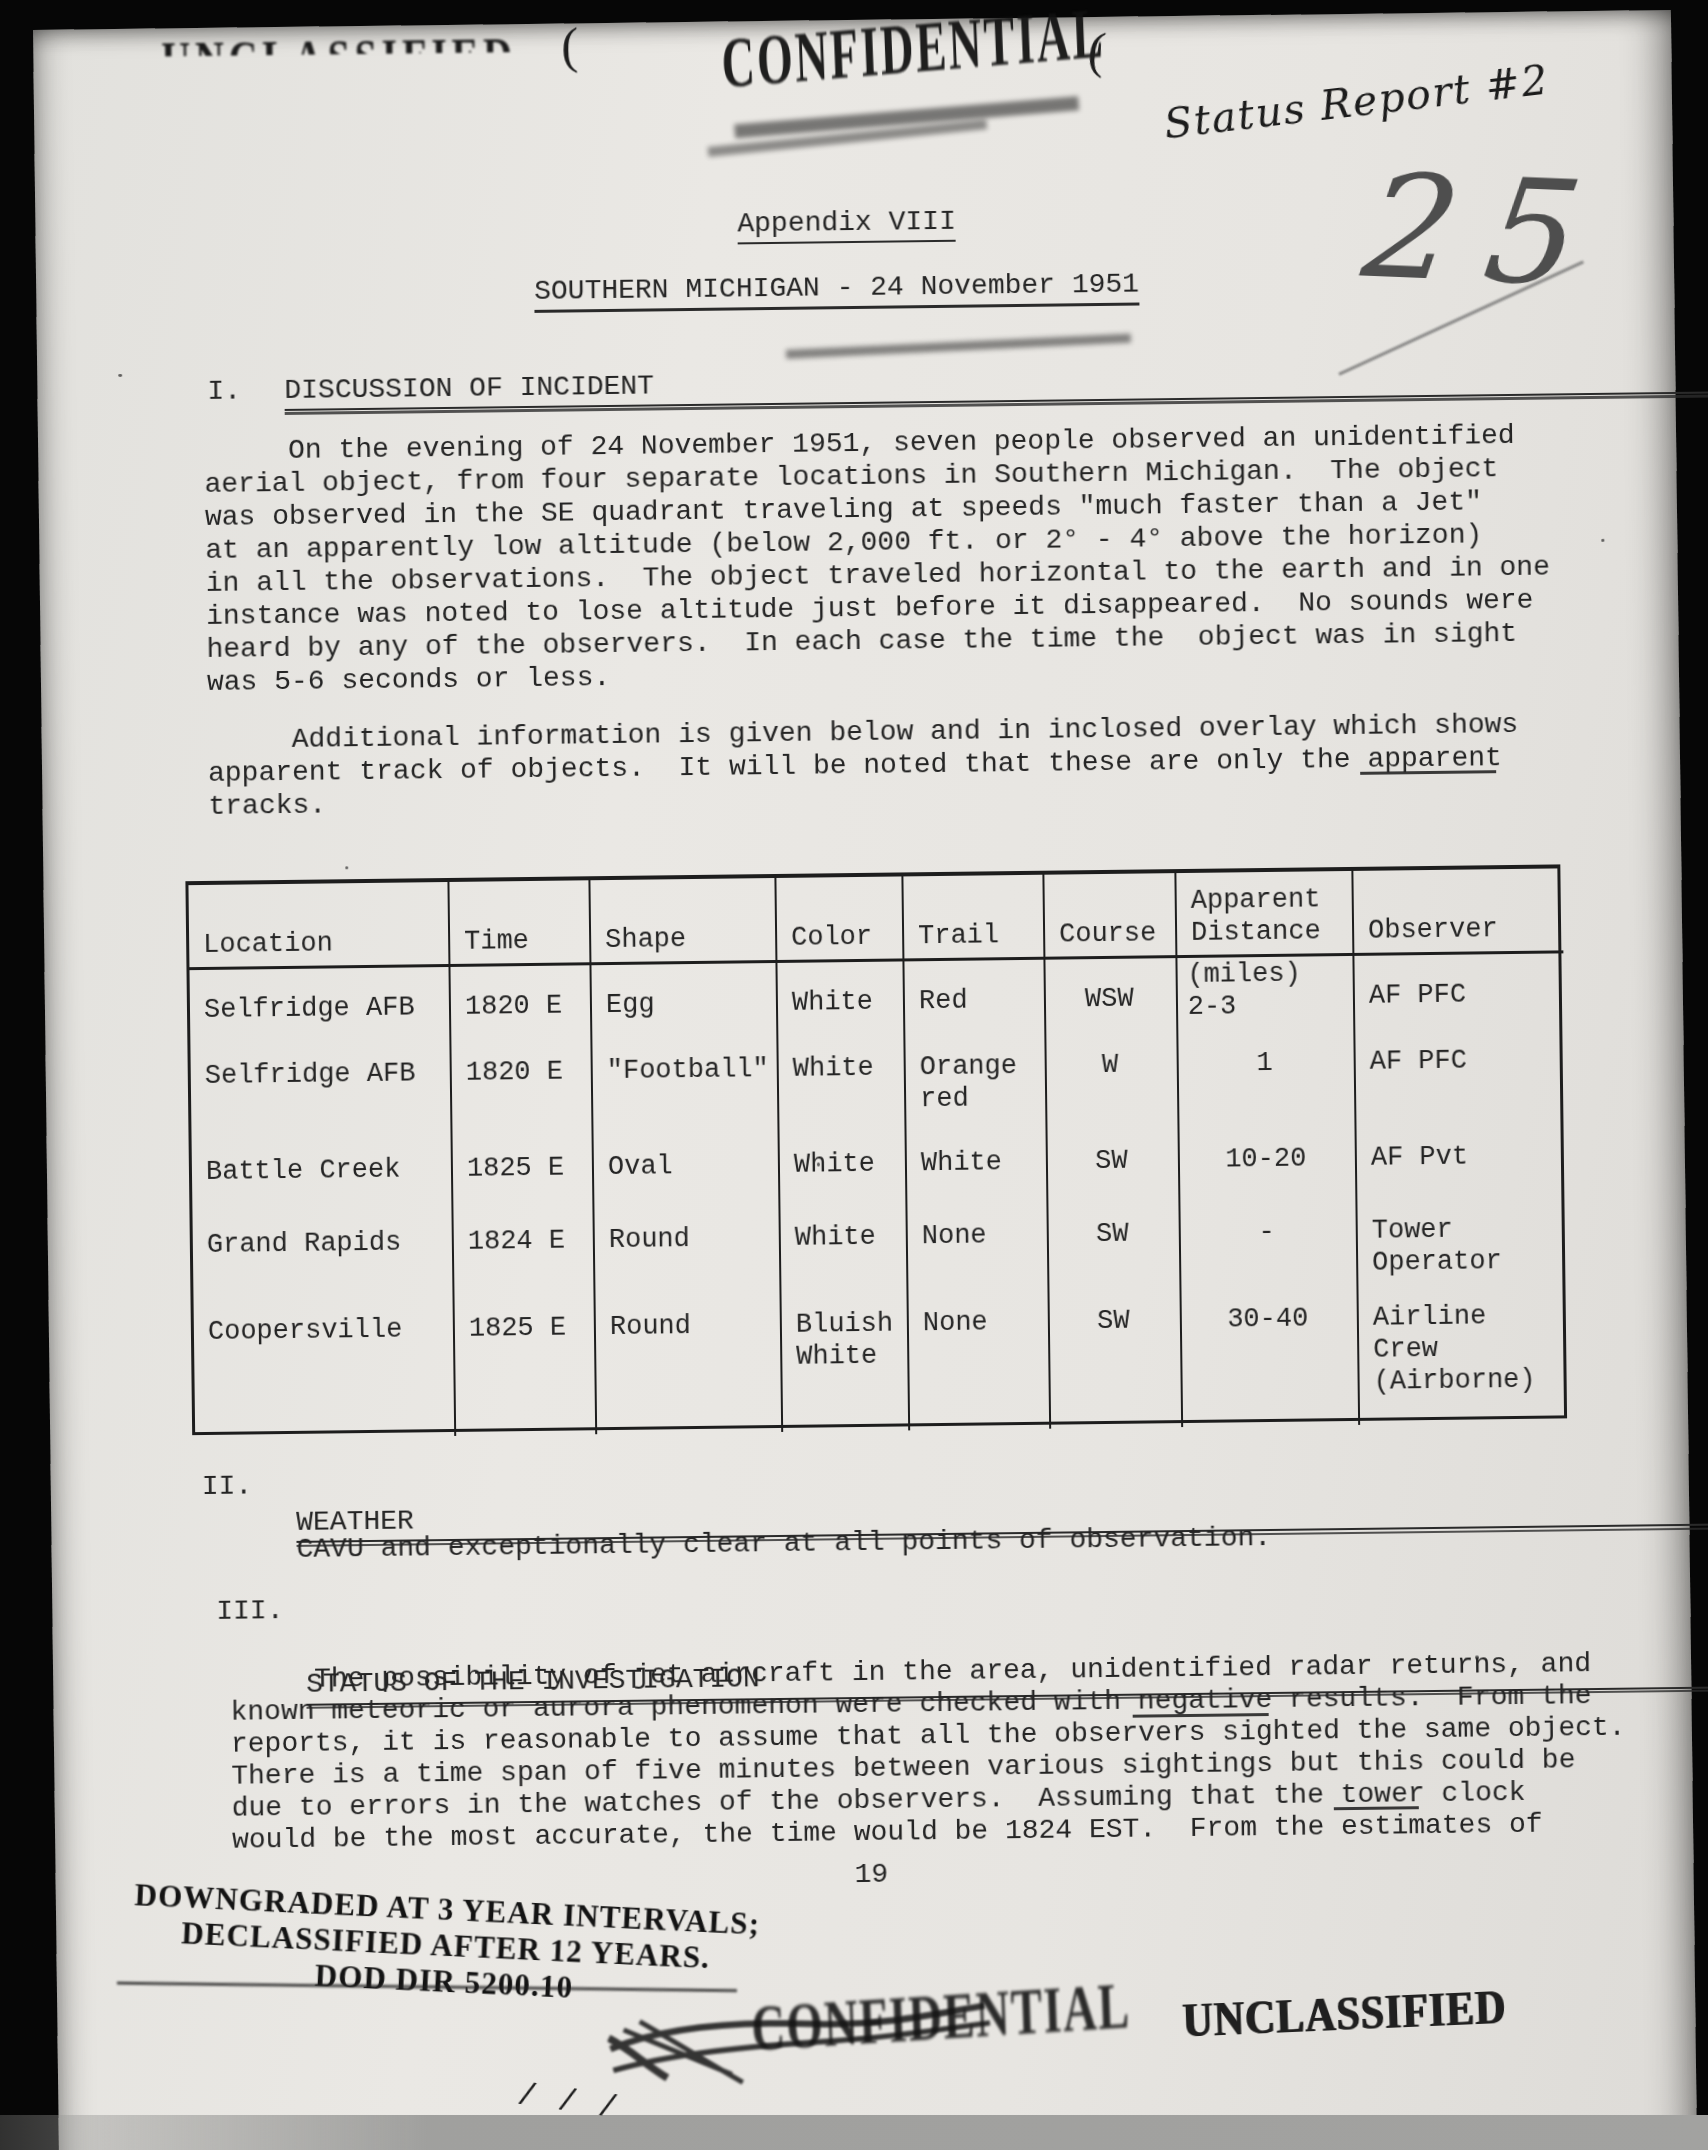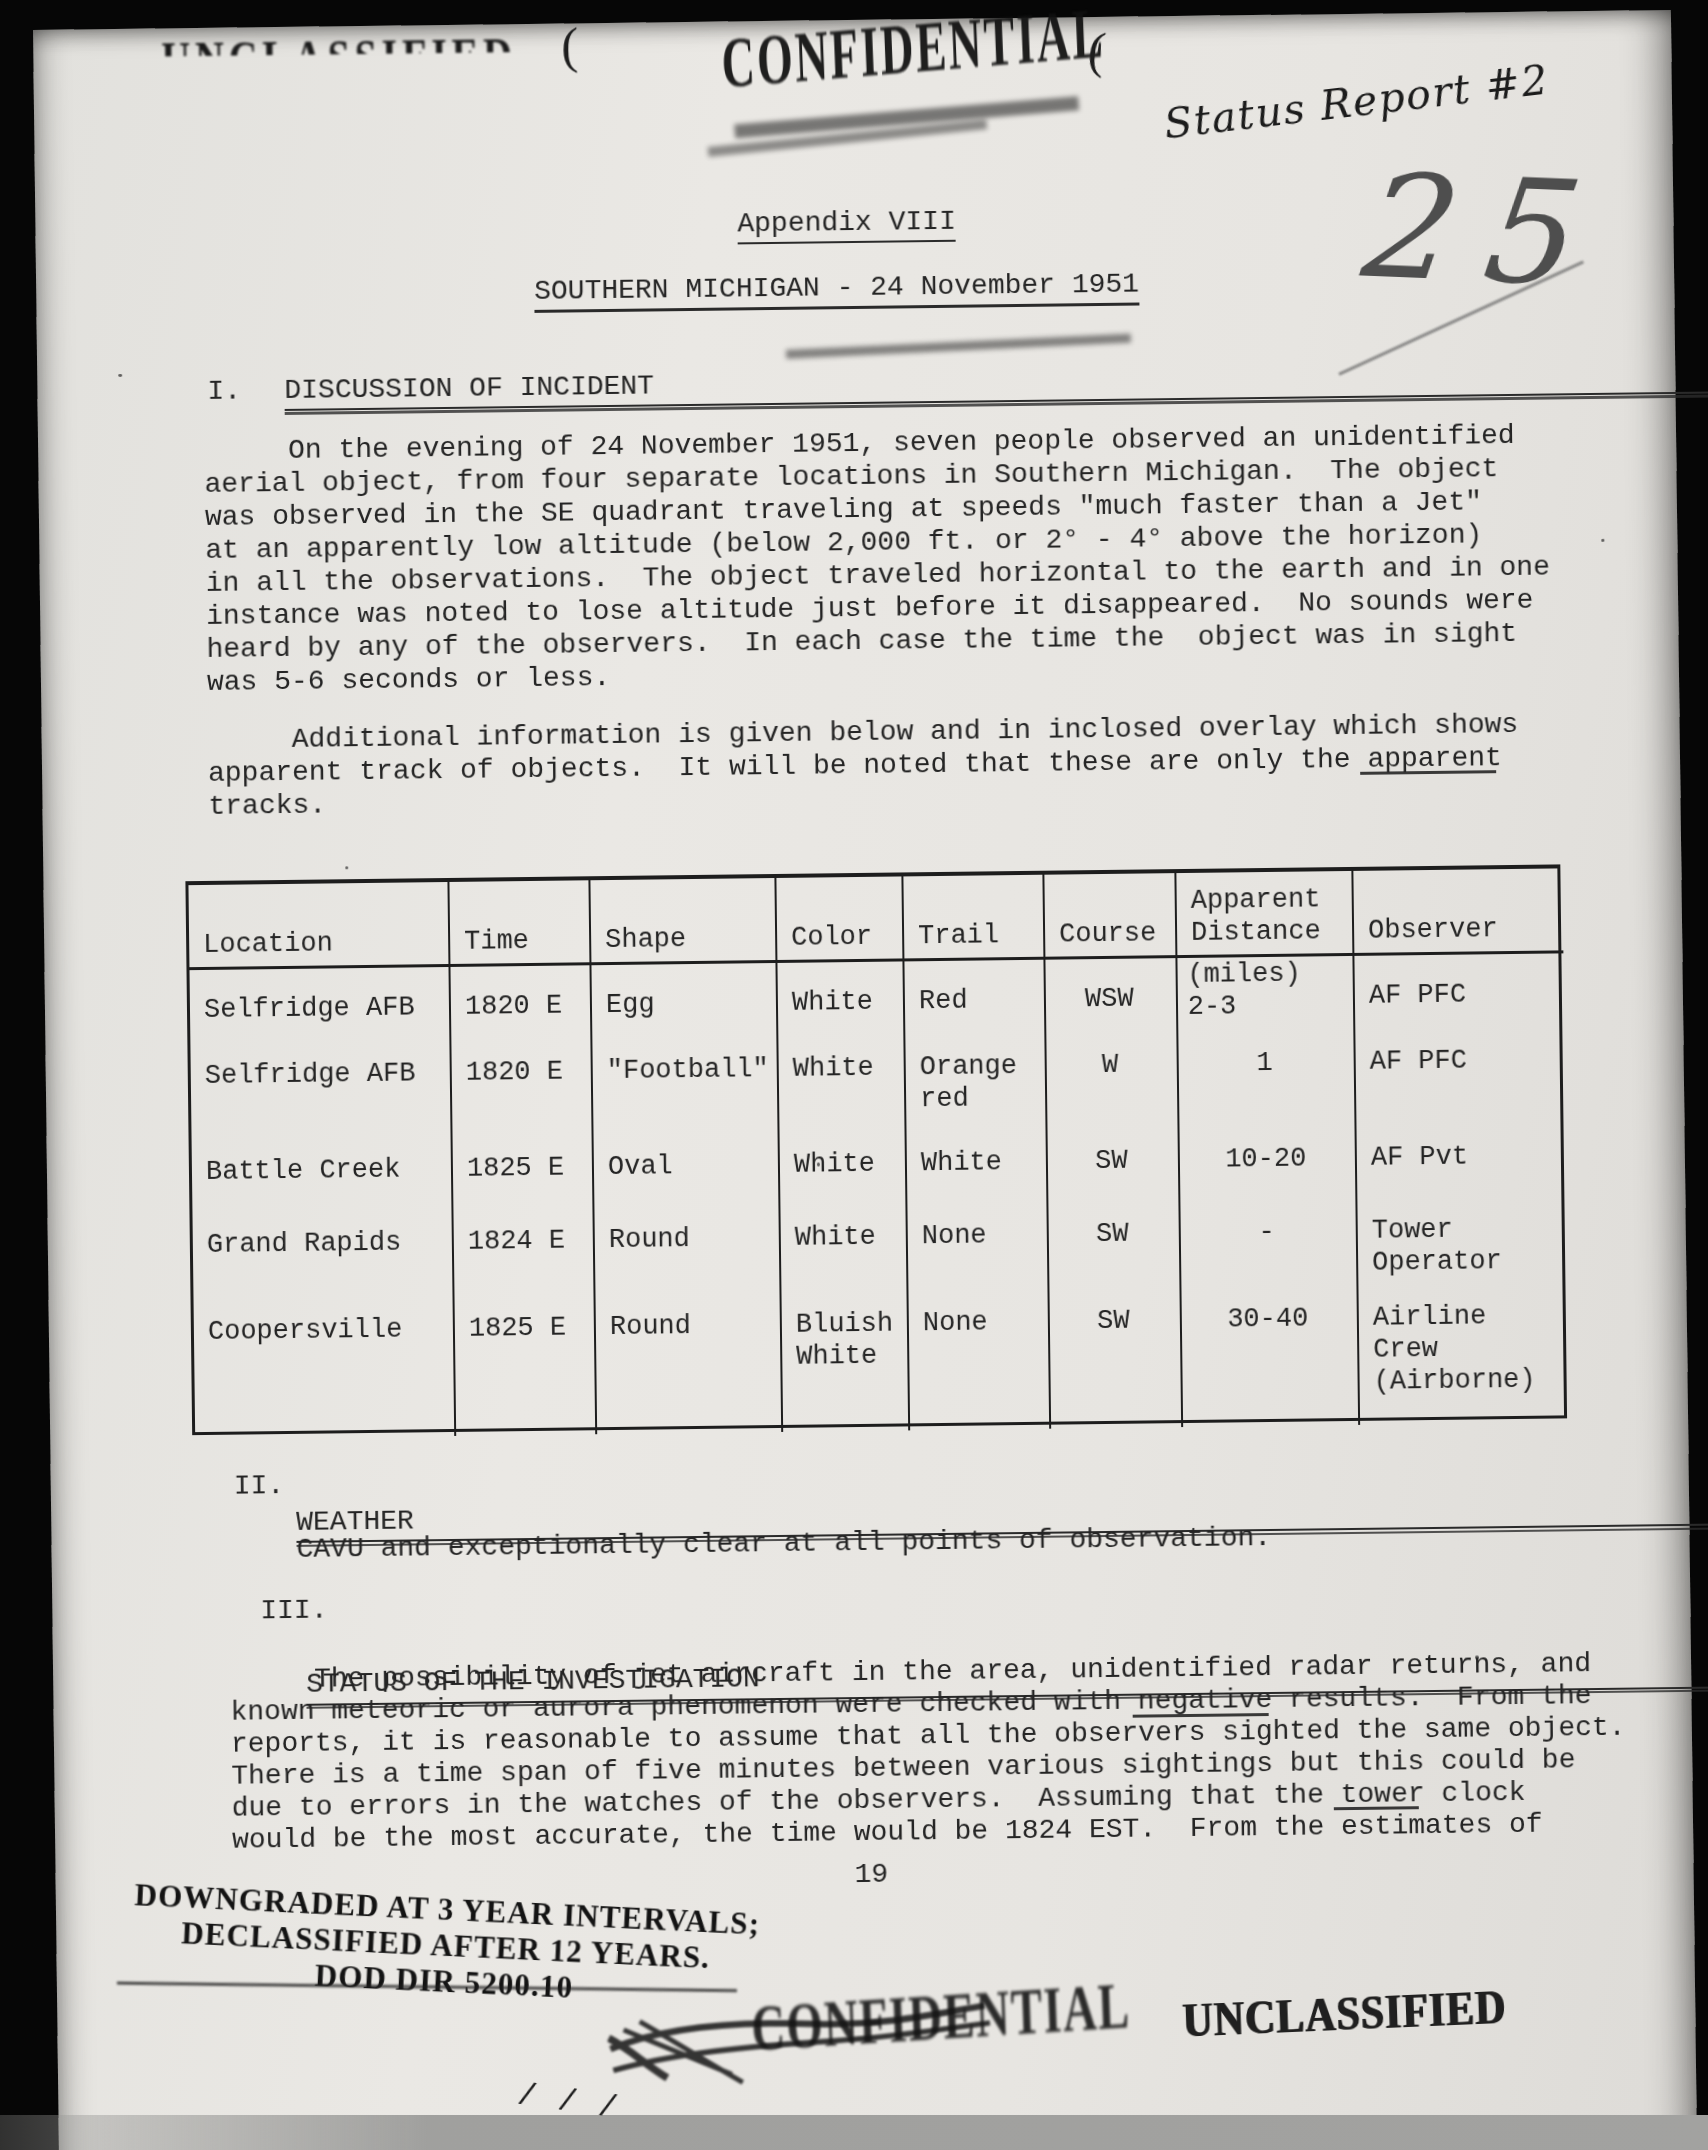--- a/index.html
+++ b/index.html
@@ -256,25 +256,25 @@
         <div class="cell body r4 c3">Bluish
 White</div>
         <div class="cell body r4 c4">None</div>
         <div class="cell body r4 c5">SW</div>
         <div class="cell body r4 c6">30-40</div>
         <div class="cell body r4 c7">Airline
 Crew
 (Airborne)</div>
       </div>
 
-    <div class="abs" style="left:183px;top:1442px;">II.</div>
+    <div class="abs" style="left:151px;top:1442px;">II.</div>
     <div class="abs dbl-underline" style="left:245px;top:1442px;">WEATHER</div>
     <div class="abs para" style="left:245px;top:1506px;">CAVU and exceptionally clear at all points of observation.</div>
 
-    <div class="abs" style="left:164px;top:1567px;margin-left:44px;">III.</div>
+    <div class="abs" style="left:164px;top:1567px;">III.</div>
     <div class="abs dbl-underline" style="left:253px;top:1567px;">STATUS OF THE INVESTIGATION</div>
     <div class="abs para" style="left:177px;top:1637px;line-height:32px;">     The possibility of jet aircraft in the area, unidentified radar returns, and
 known meteoric or aurora phenomenon were checked with negative results.  From the
 reports, it is reasonable to assume that all the observers sighted the same object.
 There is a time span of five minutes between various sightings but this could be
 due to errors in the watches of the observers.  Assuming that the tower clock
 would be the most accurate, the time would be 1824 EST.  From the estimates of</div>
     <div class="word-underline" style="left:1079px;top:1698px;width:136px;"></div>
     <div class="word-underline" style="left:1279px;top:1793px;width:85px;"></div>
 

